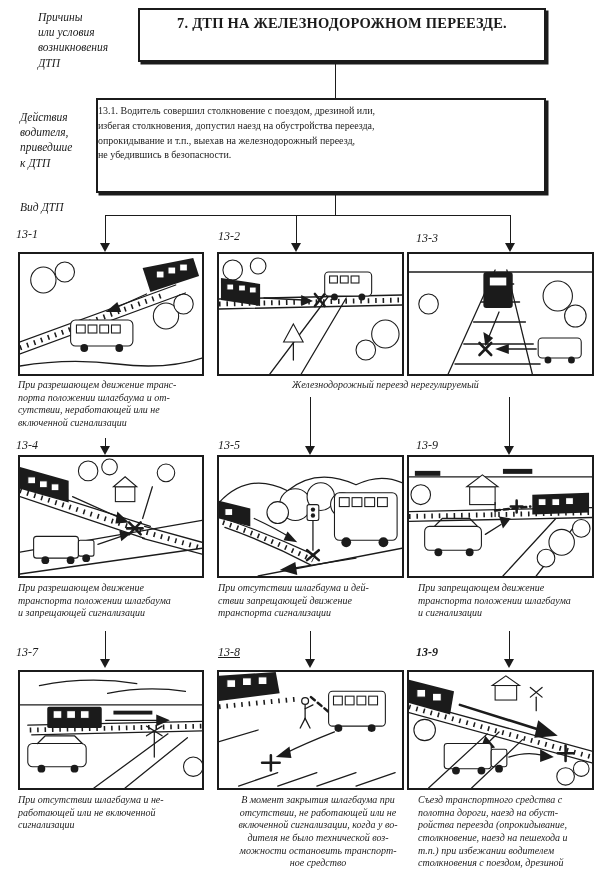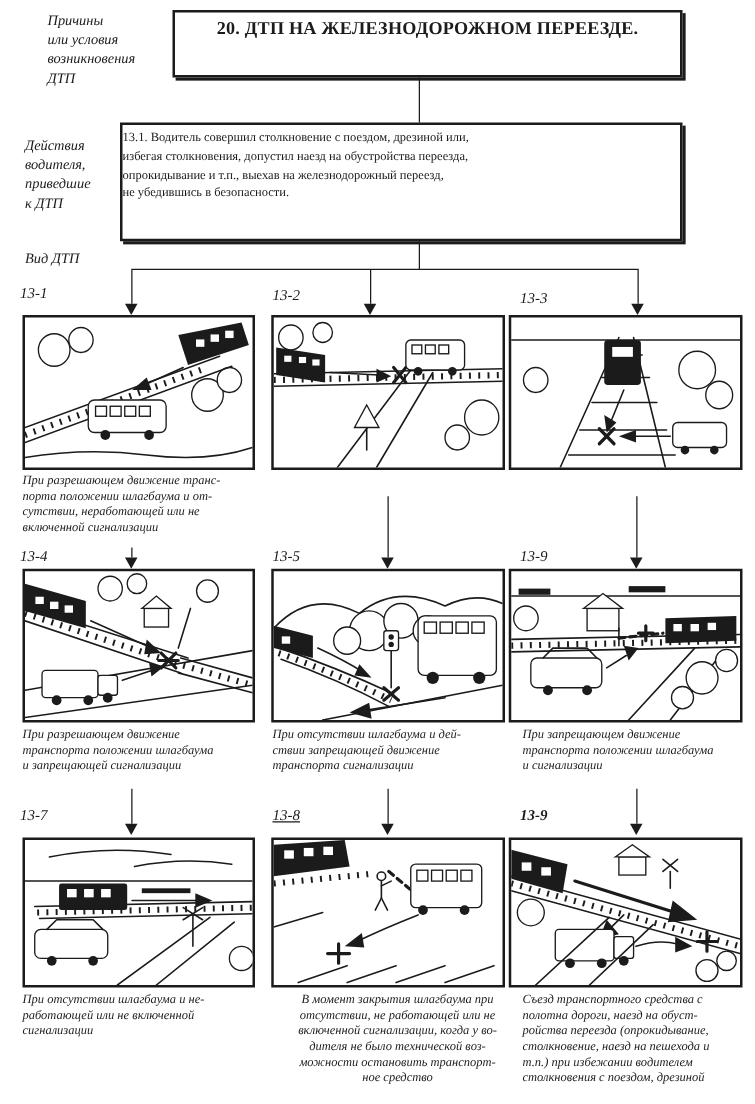--- a/index.html
+++ b/index.html
@@ -39,21 +39,21 @@
 или условия
 возникновения
 ДТП</div>
   <div class="abs side-label pre" style="left:20px;top:110px;width:90px;">Действия
 водителя,
 приведшие
 к ДТП</div>
   <div class="abs side-label" style="left:20px;top:200px;width:90px;">Вид ДТП</div>
 
   <div class="abs box title-box">
-    <div class="title-main">20. ДТП НА ЖЕЛЕЗНОДОРОЖНОМ ПЕРЕЕЗДЕ.</div>
+    <div class="title-main">7. ДТП НА ЖЕЛЕЗНОДОРОЖНОМ ПЕРЕЕЗДЕ.</div>
   </div>
 
   <div class="abs box action-box">
     <div class="action-text pre">13.1. Водитель совершил столкновение с поездом, дрезиной или,
 избегая столкновения, допустил наезд на обустройства переезда,
 опрокидывание и т.п., выехав на железнодорожный переезд,
 не убедившись в безопасности.</div>
   </div>
 
   <div class="abs vline" style="left:335px;top:62px;height:36px;"></div>
@@ -161,20 +161,21 @@
       <line class="ln" x1="130" y1="95" x2="100" y2="95"></line>
         <path class="fl" d="M102,90 L88,95 L102,100 Z"></path>
       <path class="thk" d="M72,89 L84,101 M84,89 L72,101"></path>
     </svg>
   </div>
 
   <div class="abs caption pre" style="left:18px;top:379px;width:190px;">При разрешающем движение транс-
 порта положении шлагбаума и от-
 сутствии, неработающей или не
 включенной сигнализации</div>
+  <div class="abs caption" style="left:292px;top:379px;width:290px;">Железнодорожный переезд нерегулируемый</div>
 
   <div class="abs panel-label" style="left:16px;top:438px;">13-4</div>
   <div class="abs panel-label" style="left:218px;top:438px;">13-5</div>
   <div class="abs panel-label" style="left:416px;top:438px;">13-9</div>
 
   <div class="abs frame" style="left:18px;top:455px;width:186px;height:123px;" aria-label="Train and truck trajectories meeting at a crossing with a raised barrier and keeper's house">
     <svg viewBox="0 0 187 120" preserveAspectRatio="none">
       <circle class="wh" cx="70" cy="14" r="10"></circle>
         <circle class="wh" cx="92" cy="10" r="8"></circle>
         <circle class="wh" cx="150" cy="16" r="9"></circle>

